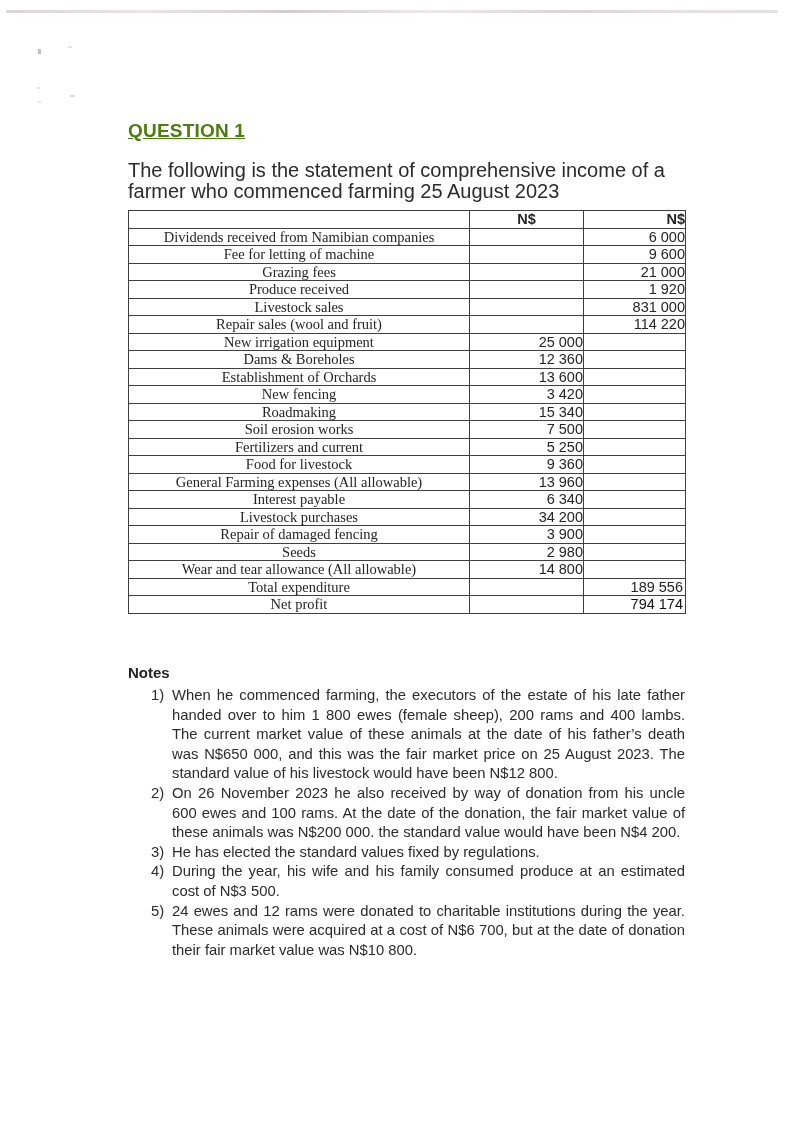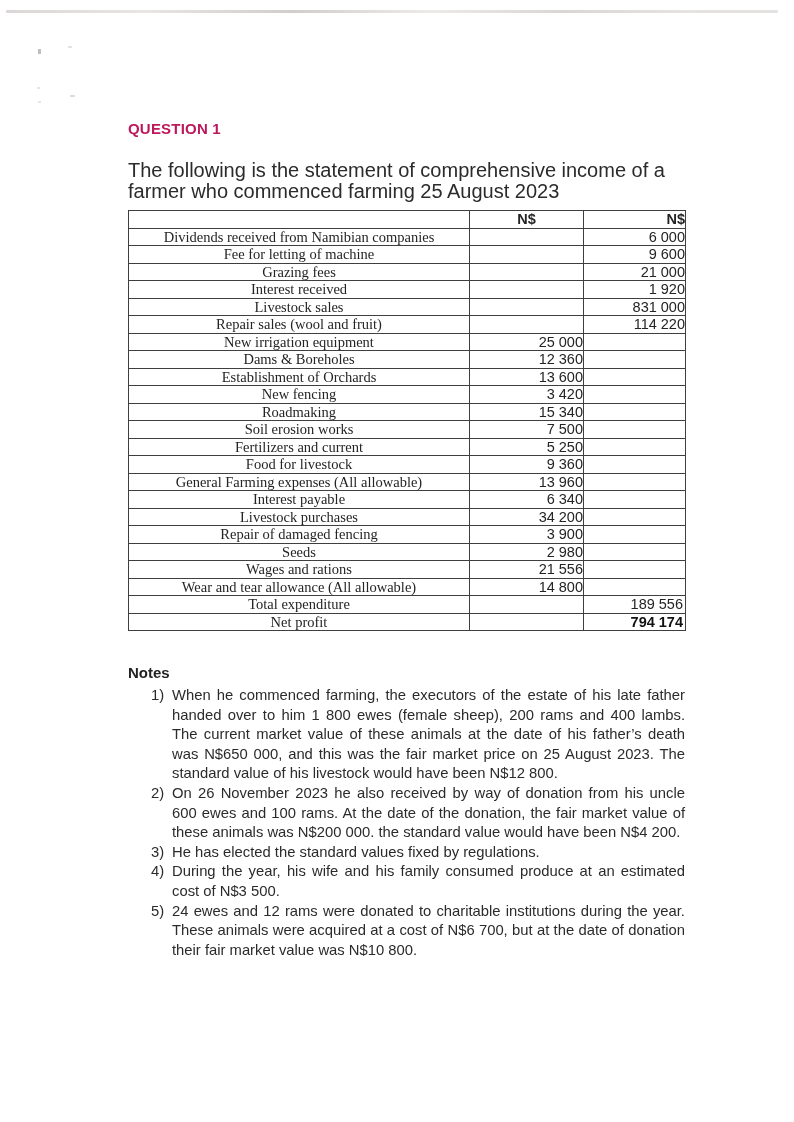--- a/index.html
+++ b/index.html
@@ -23,21 +23,21 @@
   }
   .speck{position:absolute;background:#8a8a8a;opacity:.55;}
   .speck.s1{left:38px;top:49px;width:3px;height:5px;}
   .speck.s2{left:68px;top:46px;width:4px;height:2px;opacity:.25;}
   .speck.s3{left:37px;top:87px;width:3px;height:2px;opacity:.22;}
   .speck.s4{left:70px;top:95px;width:5px;height:2px;opacity:.3;}
   .speck.s5{left:38px;top:101px;width:3px;height:2px;opacity:.22;}
 
   .q-title{
     position:absolute;left:128px;top:120px;
-    font-size:15px;font-weight:700;letter-spacing:.2px;color:#be185d;
+    font-size:19px;font-weight:700;letter-spacing:.2px;color:#4d7c0f;text-decoration:underline;
   }
   .intro{
     position:absolute;left:128px;top:160px;width:562px;
     font-size:20px;line-height:20.8px;color:#2b2b2b;
   }
 
   table.stmt{
     position:absolute;left:128px;top:210px;width:557px;
     border-collapse:collapse;table-layout:fixed;
     font-size:14.5px;color:#242424;
@@ -51,21 +51,21 @@
     padding:0;overflow:hidden;white-space:nowrap;
     font-weight:400;vertical-align:middle;
   }
   table.stmt th{font-weight:700;}
   th.h-exp{text-align:center;padding-left:12px;}
   th.h-inc{text-align:right;padding-right:16px;}
   td.c-label{text-align:center;padding-left:5px;font-family:Liberation Serif, serif;}
   td.c-exp{text-align:right;padding-right:7px;margin-top:8px;}
   td.c-inc{text-align:right;padding-right:9px;}
   span.u{border-bottom:1.5px solid #222;padding:0 2px 1px 3px;}
-  span.u2{border-bottom:2.5px solid #121212;padding:0 2px 2px 26px;font-weight:700;color:#111;}
+  span.u2{border-bottom:2.5px solid #121212;padding:0 2px 2px 26px;font-weight:400;color:#111;}
 
   .notes-heading{
     position:absolute;left:128px;top:658px;
     font-size:15px;font-weight:700;color:#222;margin-top:6px;
   }
   .notes-list{
     position:absolute;left:151px;top:686px;width:534px;
     font-size:14.8px;line-height:19.6px;color:#2b2b2b;
   }
   .note-item{display:flex;align-items:flex-start;}
@@ -111,21 +111,21 @@
           <td class="c-label">Fee for letting of machine</td>
           <td class="c-exp"></td>
           <td class="c-inc">9&nbsp;600</td>
         </tr>
         <tr>
           <td class="c-label">Grazing fees</td>
           <td class="c-exp"></td>
           <td class="c-inc">21&nbsp;000</td>
         </tr>
         <tr>
-          <td class="c-label">Interest received</td>
+          <td class="c-label">Produce received</td>
           <td class="c-exp"></td>
           <td class="c-inc">1&nbsp;920</td>
         </tr>
         <tr>
           <td class="c-label">Livestock sales</td>
           <td class="c-exp"></td>
           <td class="c-inc">831&nbsp;000</td>
         </tr>
         <tr>
           <td class="c-label">Repair sales (wool and fruit)</td>
@@ -191,25 +191,20 @@
           <td class="c-label">Repair of damaged fencing</td>
           <td class="c-exp">3&nbsp;900</td>
           <td class="c-inc"></td>
         </tr>
         <tr>
           <td class="c-label">Seeds</td>
           <td class="c-exp">2&nbsp;980</td>
           <td class="c-inc"></td>
         </tr>
         <tr>
-          <td class="c-label">Wages and rations</td>
-          <td class="c-exp">21&nbsp;556</td>
-          <td class="c-inc"></td>
-        </tr>
-        <tr>
           <td class="c-label">Wear and tear allowance (All allowable)</td>
           <td class="c-exp">14&nbsp;800</td>
           <td class="c-inc"></td>
         </tr>
         <tr>
           <td class="c-label">Total expenditure</td>
           <td class="c-exp"></td>
           <td class="c-inc"><span class="u">189&nbsp;556</span></td>
         </tr>
         <tr>

